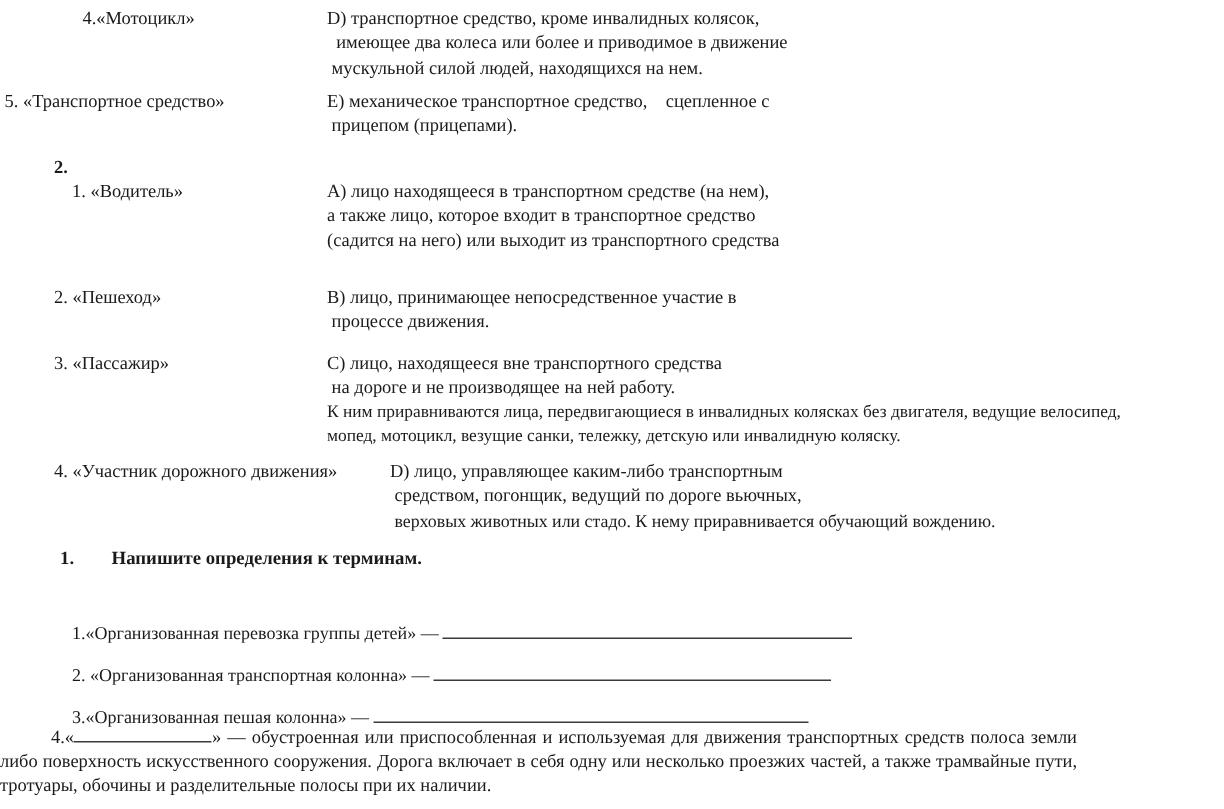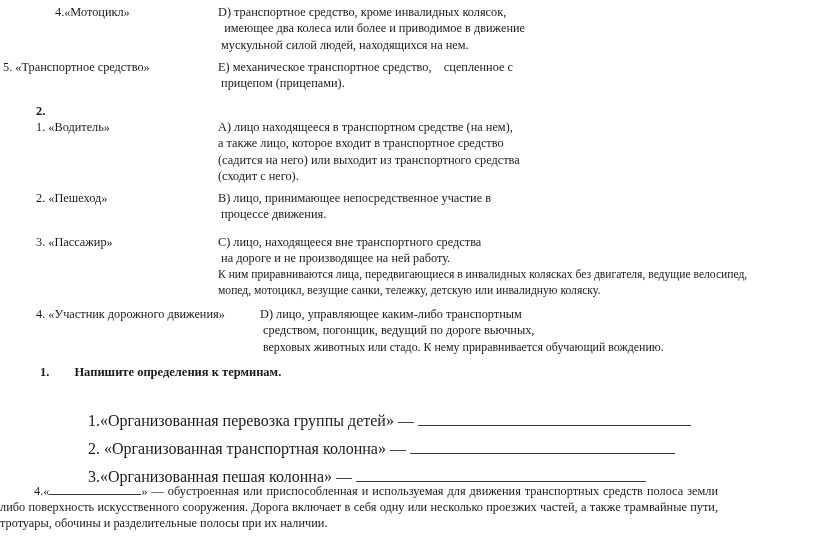--- a/index.html
+++ b/index.html
@@ -65,25 +65,24 @@
   .task-head {
     font-weight: bold;
     font-size: 12.5px;
     line-height: 16.4px;
     padding-left: 40px;
     white-space: pre;
   }
 
   
   .blank-row {
-    font-size: 16px;
+    font-size: 12px;
     line-height: 16.4px;
     padding-left: 36px;
     white-space: pre;
-    margin-left: 36px;
   }
   .blank-line {
     display: inline-block;
     border-bottom: 1px solid #3a3a3a;
     vertical-align: baseline;
     height: 13px;
   }
 
   
   .para-justify {
@@ -127,26 +126,25 @@
     <div class="term-left" style=""> 5. «Транспортное средство»</div>
     <div class="term-right">
       <span class="ln">E) механическое транспортное средство,    сцепленное с</span>
       <span class="ln"> прицепом (прицепами).</span>
     </div>
   </div>
 
   <div class="abs sect-num" style="left:0px; top:103px;">2.</div>
 
   <div class="abs term-row" style="left:0px; top:119px;">
-    <div class="term-left" style="padding-left:36px;">1. «Водитель»</div>
+    <div class="term-left" style="padding-left:48px;">1. «Водитель»</div>
     <div class="term-right">
       <span class="ln">A) лицо находящееся в транспортном средстве (на нем),</span>
       <span class="ln">а также лицо, которое входит в транспортное средство</span>
       <span class="ln">(садится на него) или выходит из транспортного средства</span>
-      <span class="ln">(сходит с него).</span>
     </div>
   </div>
 
   <div class="abs term-row" style="left:0px; top:190px;">
     <div class="term-left" style="padding-left:36px;">2. «Пешеход»</div>
     <div class="term-right">
       <span class="ln">B) лицо, принимающее непосредственное участие в</span>
       <span class="ln"> процессе движения.</span>
     </div>
   </div>

